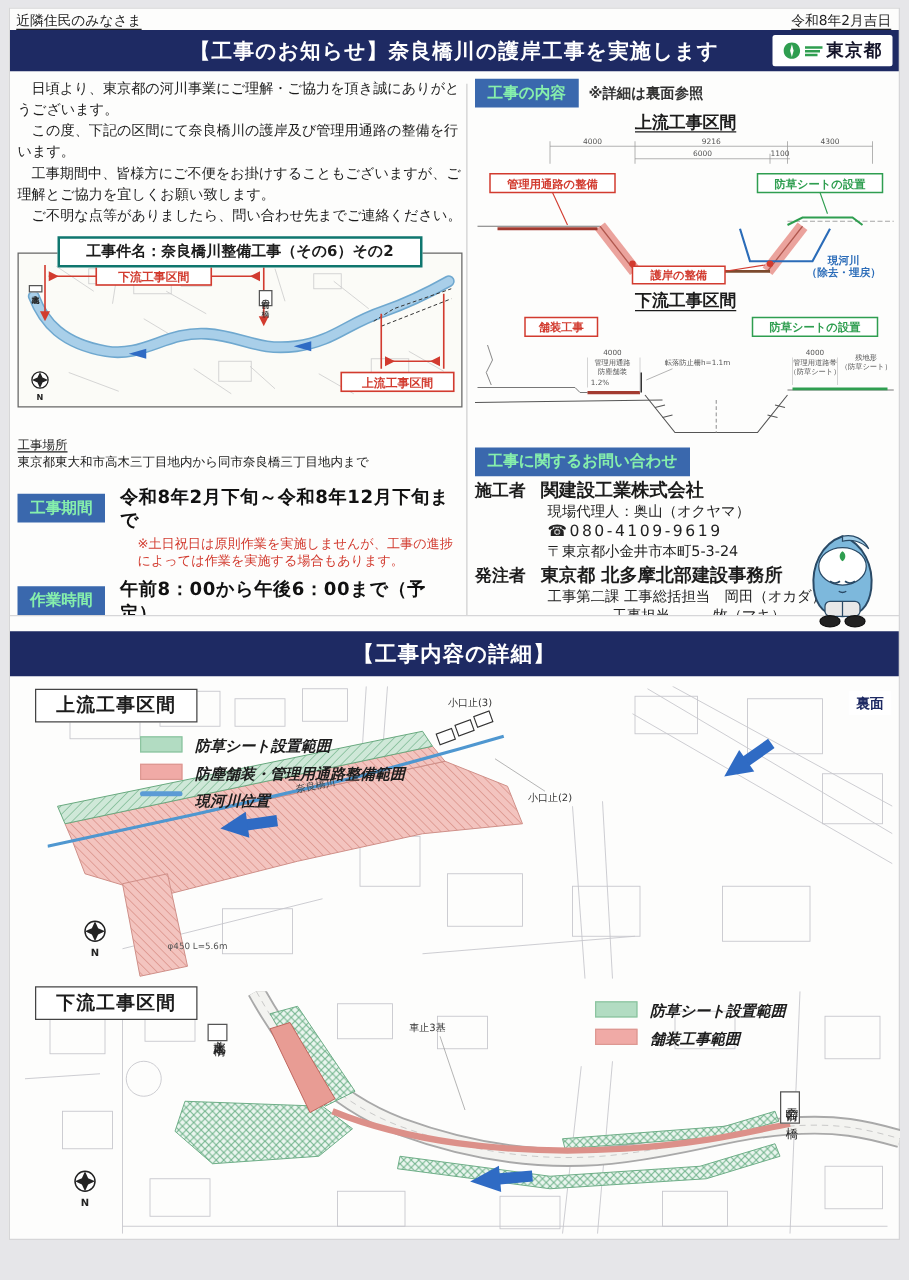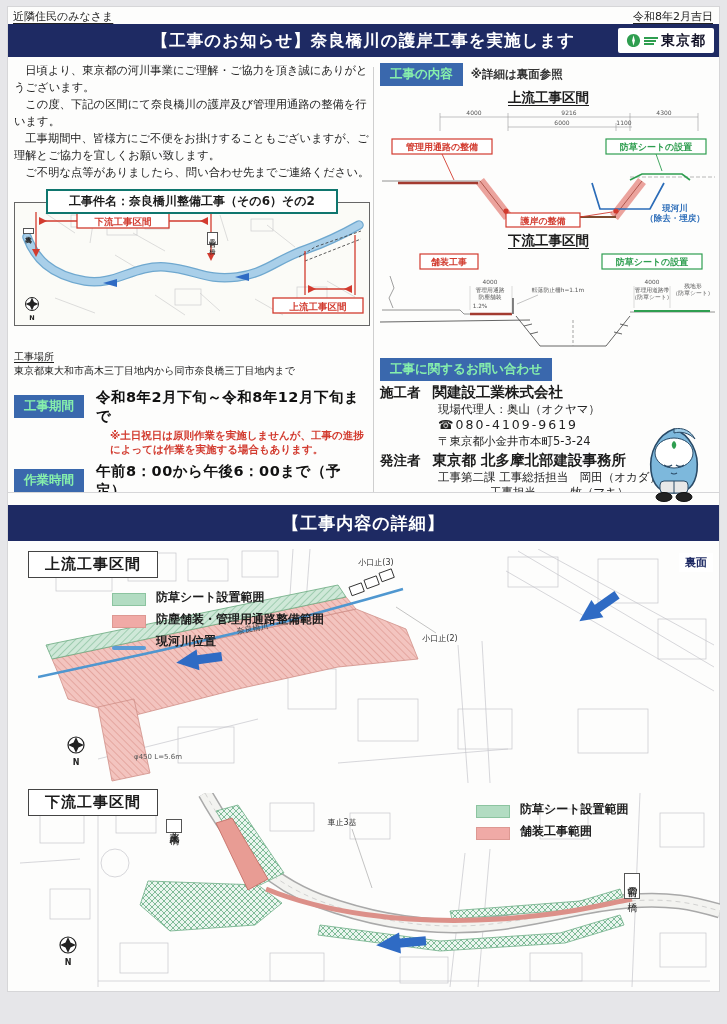--- a/index.html
+++ b/index.html
@@ -40,21 +40,21 @@
     line-height:1;z-index:3;color:#222;}
   .vlabel.small{font-size:6.5px;padding:2px 1px;}
   .vlabel.big{font-size:10px;padding:4px 2px;letter-spacing:1px;}
 
   .location{margin-top:5px;font-size:10px;line-height:1.45;}
   .location .hd{text-decoration:underline;text-underline-offset:2px;}
 
   .info-row{display:flex;align-items:center;margin-top:9px;}
   .badge{background:#3a68ad;color:#86efac;font-weight:bold;font-size:12.5px;padding:3px 10px;white-space:nowrap;}
   .info-value{margin-left:12px;font-size:14.5px;font-weight:bold;letter-spacing:0.5px;color:#111;}
-  .red-note{color:#d23b2f;font-size:10.5px;font-weight:bold;line-height:1.35;margin:2px 0 0 96px;}
+  .red-note{color:#d23b2f;font-size:10.5px;font-weight:normal;line-height:1.35;margin:2px 0 0 96px;}
   .red-note div{white-space:nowrap;}
   .closure{margin-top:10px;font-size:11.3px;line-height:1.5;}
 
   
   .content-hd{display:flex;align-items:center;}
   .content-note{margin-left:8px;font-size:11.5px;color:#333;font-weight:bold;}
   .xsec-title{text-align:center;font-weight:bold;font-size:13.5px;text-decoration:underline;text-underline-offset:3px;margin-top:3px;}
   svg.xsec{display:block;}
   .contact-badge{margin-top:4px;}
   .contact-block{margin-top:2px;}
@@ -66,21 +66,21 @@
   .mascot{position:absolute;right:4px;top:418px;z-index:2;}
 
   
   #banner2{top:12px;height:36px;}
   #banner2 .banner-title{font-size:17px;}
   .back-label{position:absolute;right:6px;top:5px;background:#fff;color:#1e2a63;font-size:11px;font-weight:bold;
     padding:4px 6px;line-height:1;margin-top:43px;}
   .section-label{position:absolute;border:1.5px solid #444;background:#fff;font-weight:bold;font-size:15px;
     padding:3px 16px;z-index:3;letter-spacing:1px;}
   .legend{position:absolute;z-index:3;}
-  .legend .li{display:flex;align-items:flex-end;margin-bottom:5px;}
+  .legend .li{display:flex;align-items:flex-start;margin-bottom:5px;font-style:italic;}
   .legend .sw{width:34px;height:13px;border:1px solid #999;box-sizing:border-box;}
   .legend .sw.green{background:#b2dcc2;border-color:#8cc4a0;}
   .legend .sw.pink{background:#f0aaa6;border-color:#dd9892;}
   .legend .sw.line{height:4px;border:none;background:#5b9bd5;border-radius:2px;}
   .legend .lt{margin-left:10px;font-size:12px;font-weight:bold;color:#1c1c1c;}
   .mapsvg{position:absolute;z-index:1;}
 </style>
 </head>
 <body>
 

